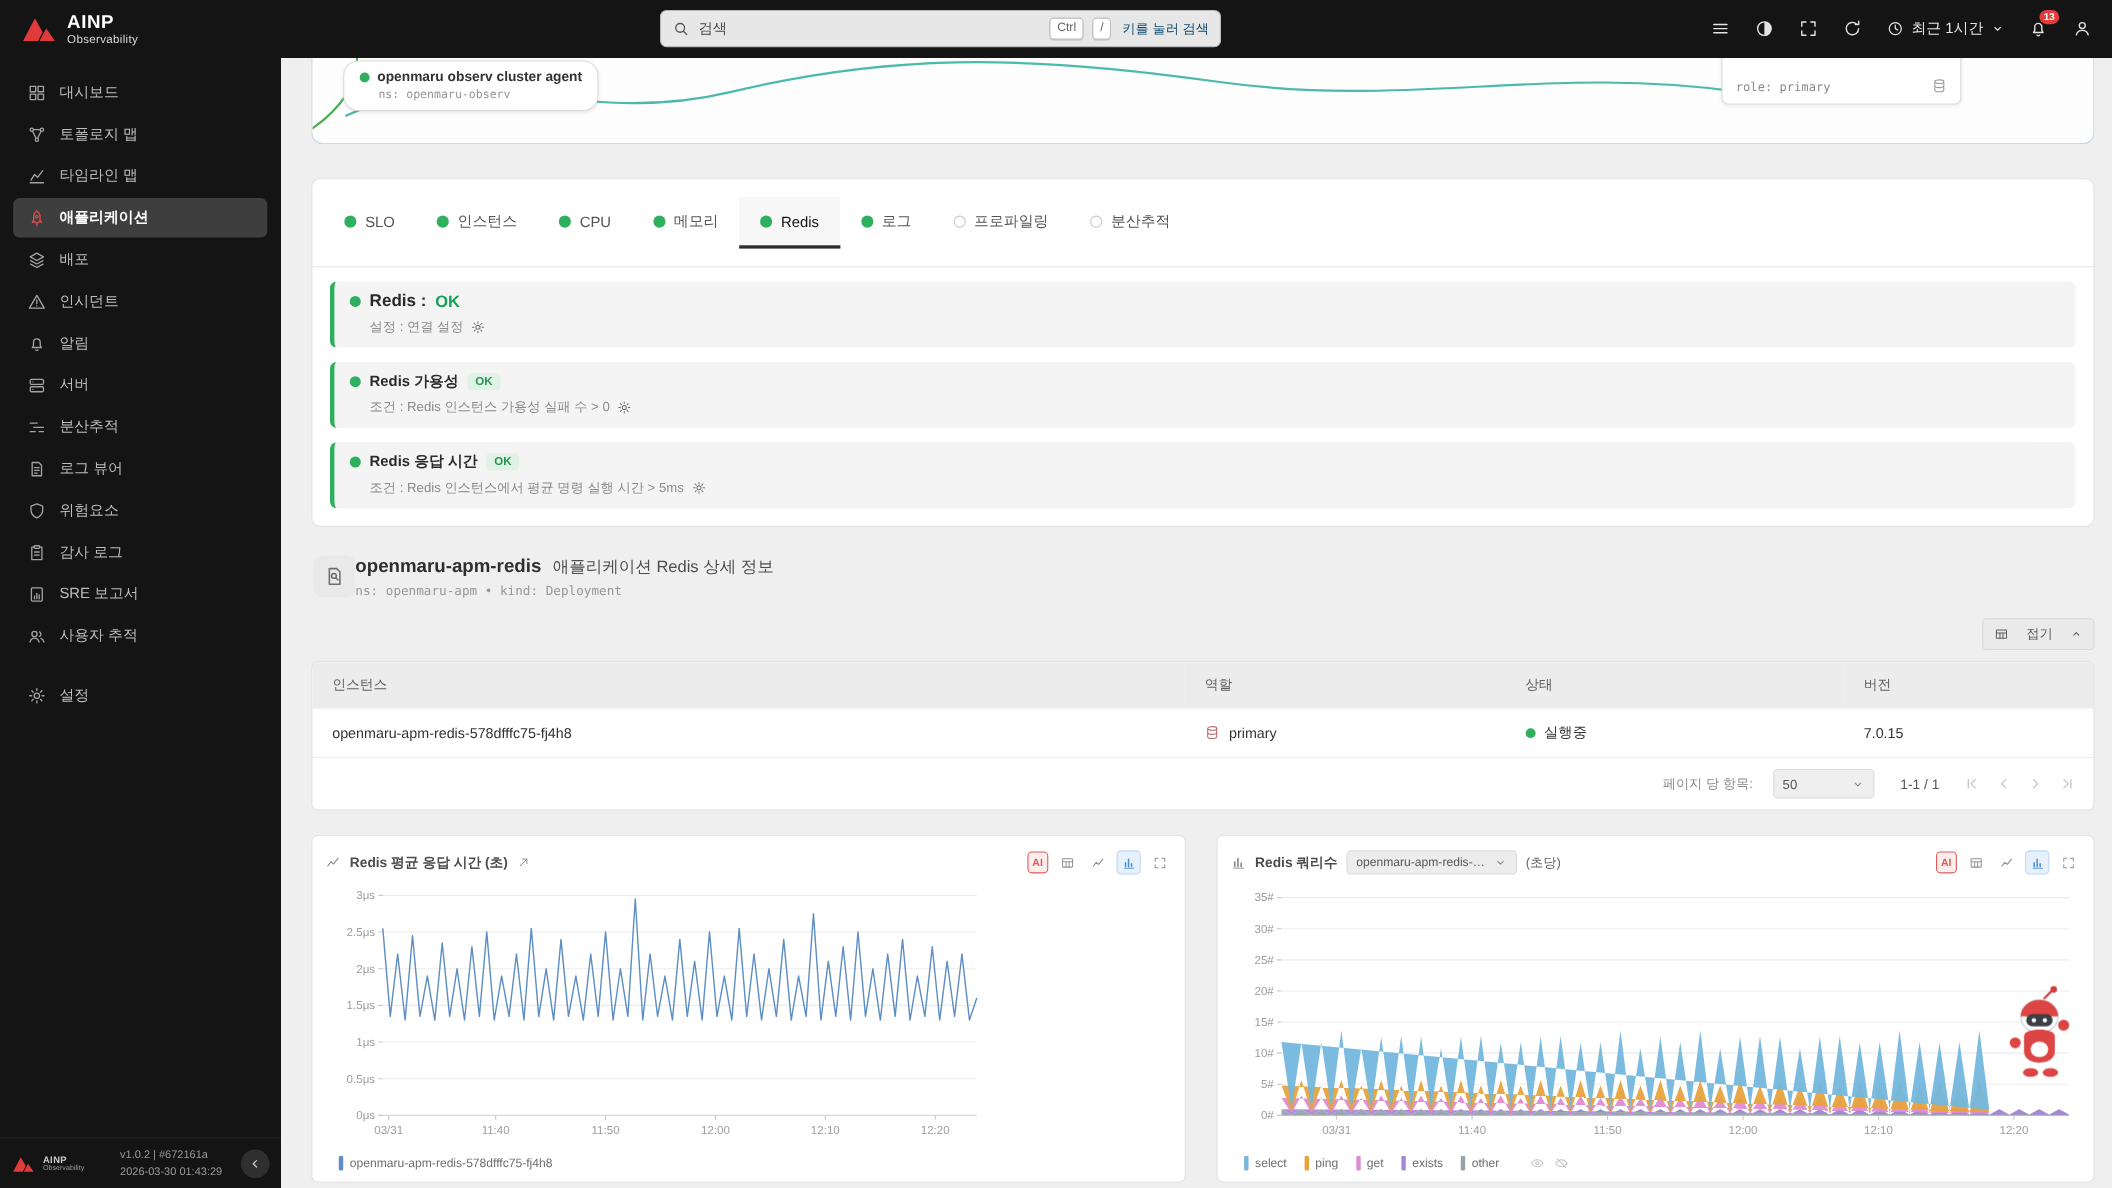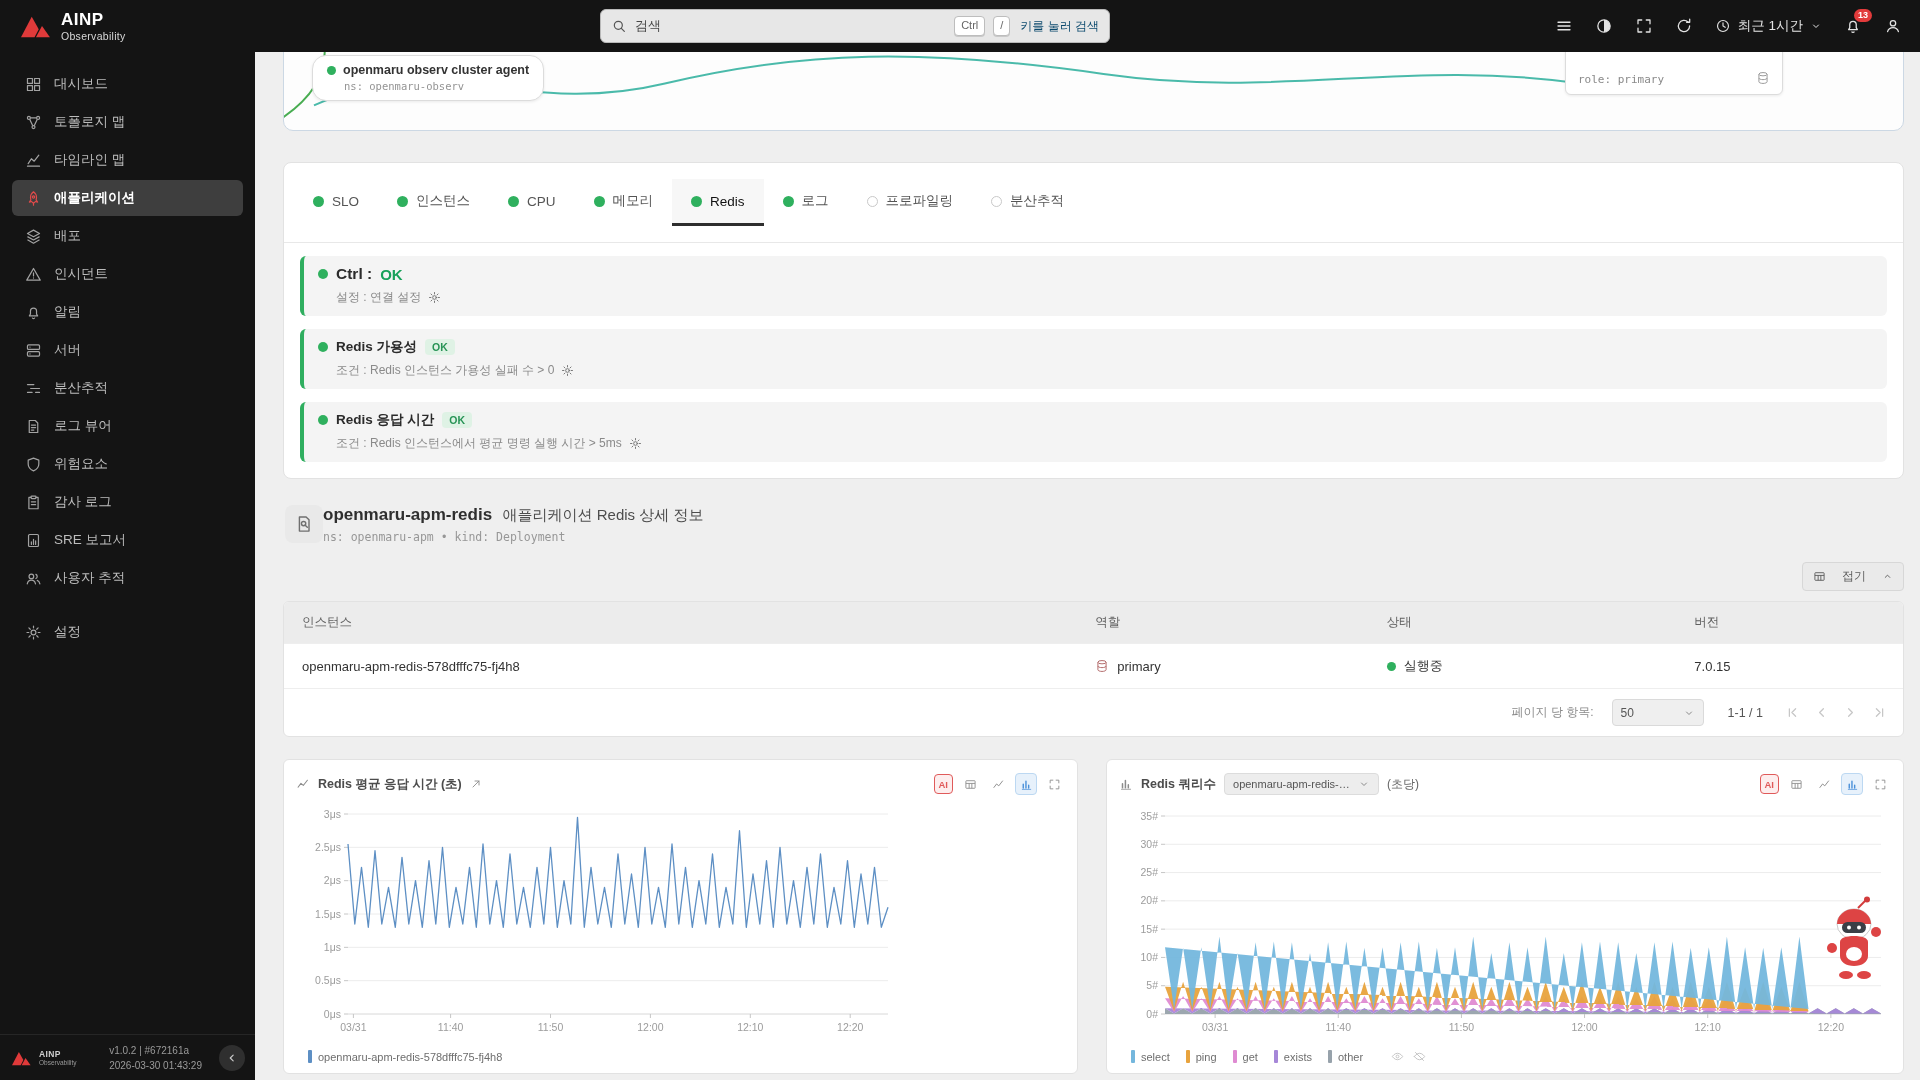--- a/index.html
+++ b/index.html
@@ -579,21 +579,21 @@
         </button>
         <button class="tab">
           <span class="dot empty"></span>
           <span>분산추적</span>
         </button>
       </div>
 
     <div class="status-card main">
       <div class="sc-row1">
         <span class="dot green"></span>
-        <span class="sc-title">Ctrl :</span>
+        <span class="sc-title">Redis :</span>
         <span class="sc-ok-text">OK</span>
       </div>
       <div class="sc-detail">
         <span>설정 : 연결 설정</span>
         <svg class="ic s13 gear">
             <use href="#i-gear"></use>
           </svg>
       </div>
     </div>
 

